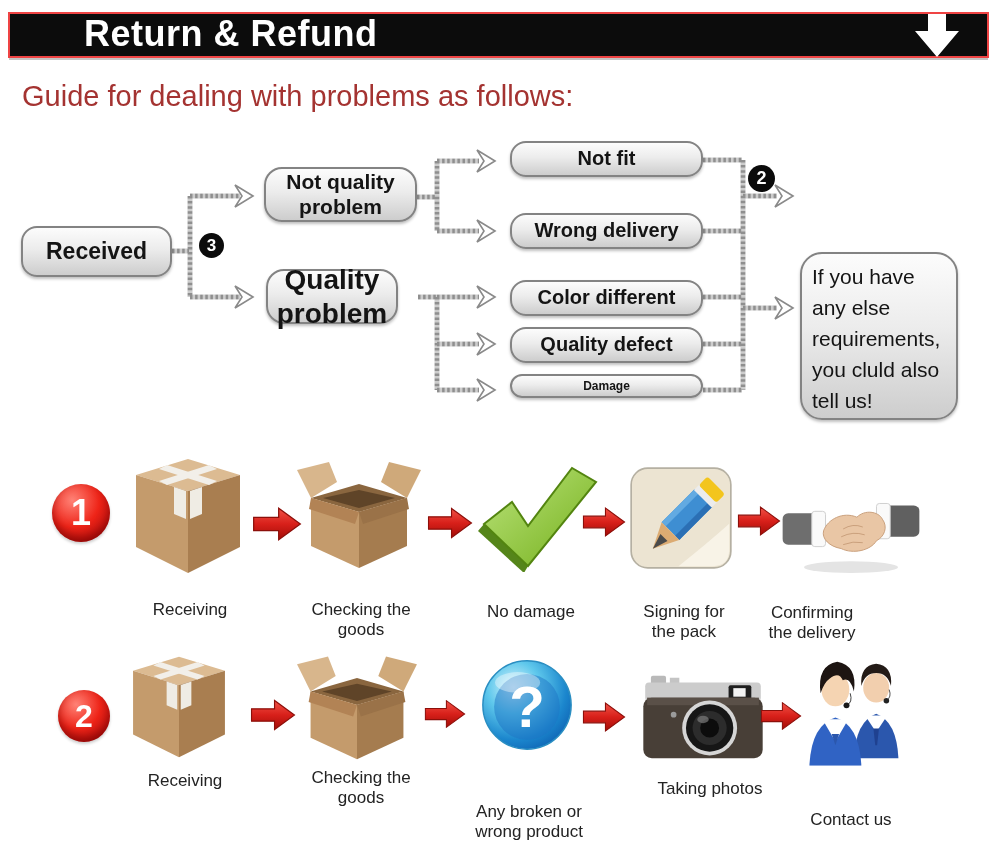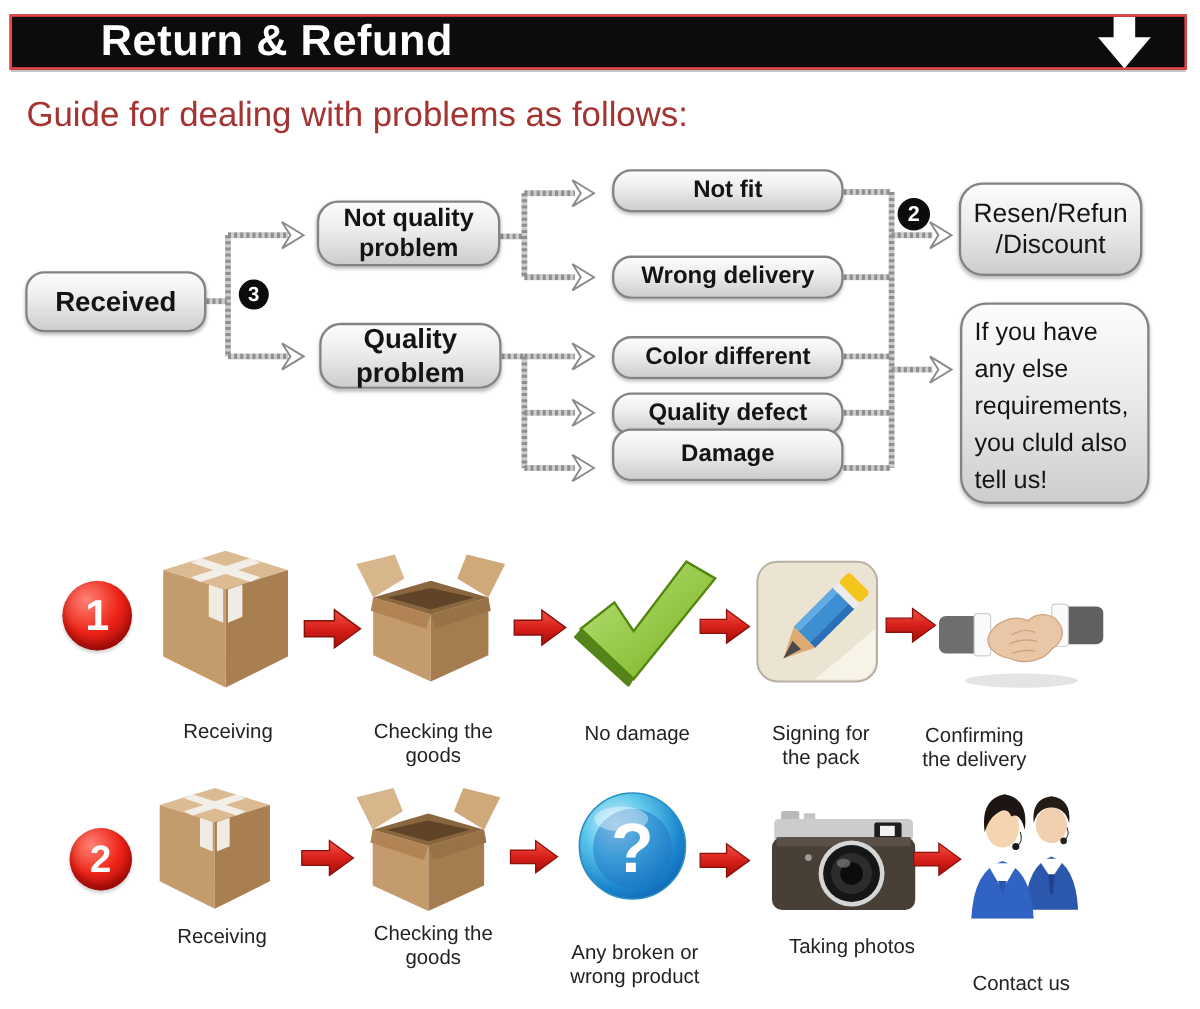--- a/index.html
+++ b/index.html
@@ -187,30 +187,28 @@
       <path d="M0 0 L-18 -11 L-11 0 L-18 11 Z" transform="translate(495,390)"></path>
       <path d="M0 0 L-18 -11 L-11 0 L-18 11 Z" transform="translate(793,196)"></path>
       <path d="M0 0 L-18 -11 L-11 0 L-18 11 Z" transform="translate(793,308)"></path>
     </g>
   </svg>
 
   <div class="flow-node" style="left:21px;top:226px;width:151px;height:51px;font-size:23px;">Received</div>
   <div class="num-badge" style="left:199px;top:233px;width:25px;height:25px;font-size:17px;">3</div>
   <div class="flow-node" style="left:264px;top:167px;width:153px;height:55px;font-size:21px;border-radius:18px;">Not quality
 problem</div>
-  <div class="flow-node" style="left:266px;top:269px;width:152px;height:55px;font-size:23px;border-radius:18px;">Quality
+  <div class="flow-node" style="left:266px;top:269px;width:132px;height:55px;font-size:28px;border-radius:18px;">Quality
 problem</div>
   <div class="flow-node" style="left:510px;top:141px;width:193px;height:36px;font-size:20px;">Not fit</div>
   <div class="flow-node" style="left:510px;top:213px;width:193px;height:36px;font-size:20px;">Wrong delivery</div>
   <div class="flow-node" style="left:510px;top:280px;width:193px;height:36px;font-size:20px;">Color different</div>
   <div class="flow-node" style="left:510px;top:327px;width:193px;height:36px;font-size:20px;">Quality defect</div>
-  <div class="flow-node" style="left:510px;top:357px;width:193px;height:44px;font-size:20px;">Damage</div>
+  <div class="flow-node" style="left:510px;top:374px;width:193px;height:24px;font-size:12px;">Damage</div>
   <div class="num-badge" style="left:748px;top:165px;width:27px;height:27px;font-size:18px;">2</div>
-  <div class="flow-node plain" style="left:799px;top:152px;width:153px;height:78px;font-size:22px;border-radius:20px;">Resen/Refun
-/Discount</div>
   <div class="flow-node plain left-align" style="left:800px;top:252px;width:158px;height:168px;font-size:21px;border-radius:22px;">If you have
 any else
 requirements,
 you cluld also
 tell us!</div>
 
   <div class="step-num" style="left:52px;top:484px;width:58px;height:58px;font-size:36px;">1</div>
 
   <div class="step-icon" style="left:128px;top:455px;width:120px;height:122px;">
     <svg viewBox="0 0 120 122">
@@ -301,21 +299,21 @@
     <svg viewBox="0 0 60 44">
         <use href="#sym-arrow"></use>
       </svg>
     </div>
 
   <div class="step-icon" style="left:480px;top:658px;width:94px;height:94px;">
     <svg viewBox="0 0 100 100">
         <use href="#sym-sphere"></use>
       </svg>
     </div>
-  <div class="step-label" style="left:460px;top:784px;width:138px;text-align:center;">Any broken or
+  <div class="step-label" style="left:460px;top:802px;width:138px;text-align:center;">Any broken or
 wrong product</div>
 
   <div class="step-arrow" style="left:582px;top:699px;width:44px;height:36px;">
     <svg viewBox="0 0 60 44">
         <use href="#sym-arrow"></use>
       </svg>
     </div>
 
   <div class="step-icon" style="left:640px;top:673px;width:126px;height:90px;">
     <svg viewBox="0 0 130 95">

